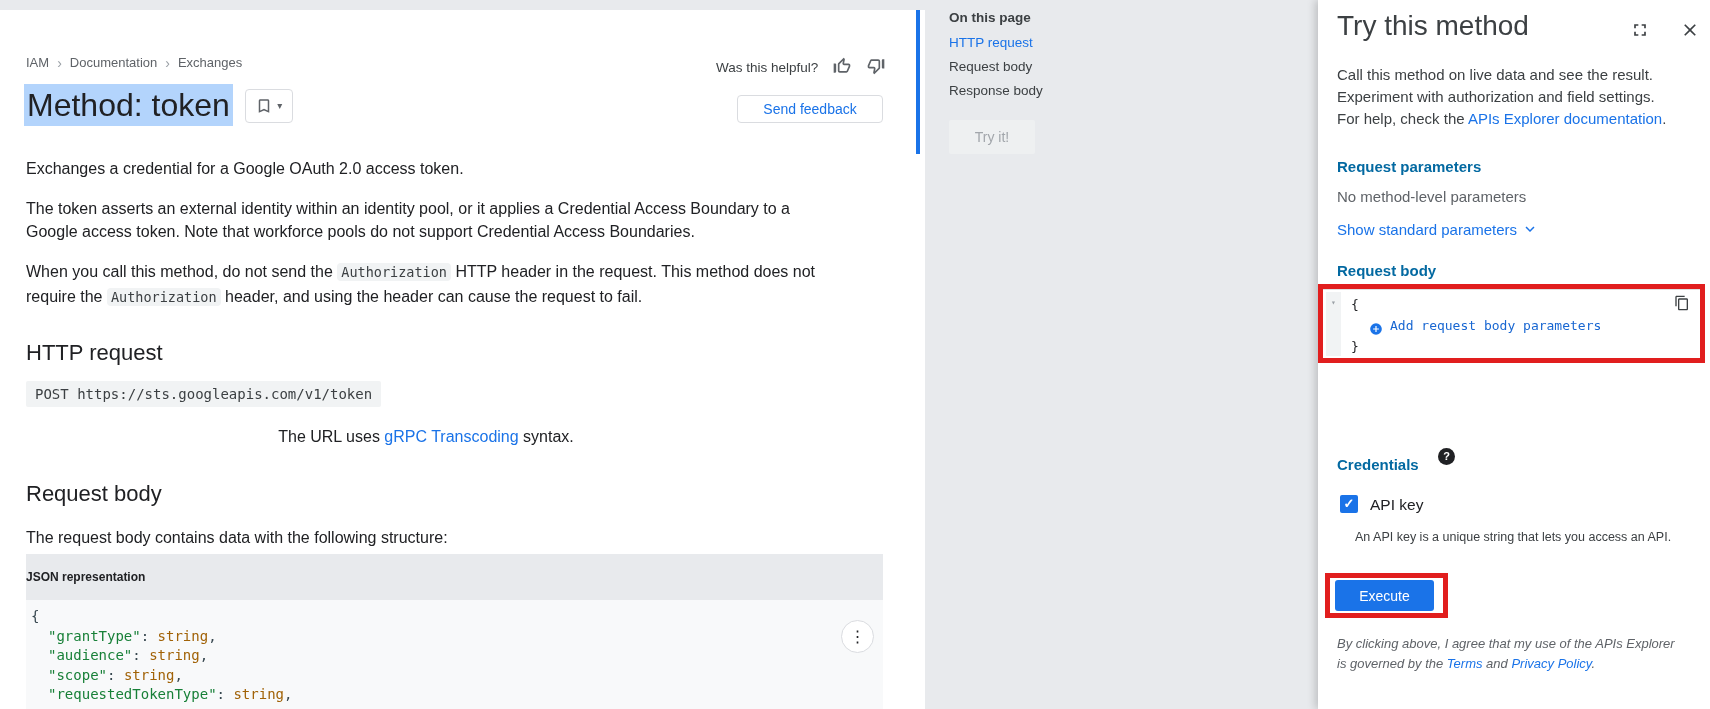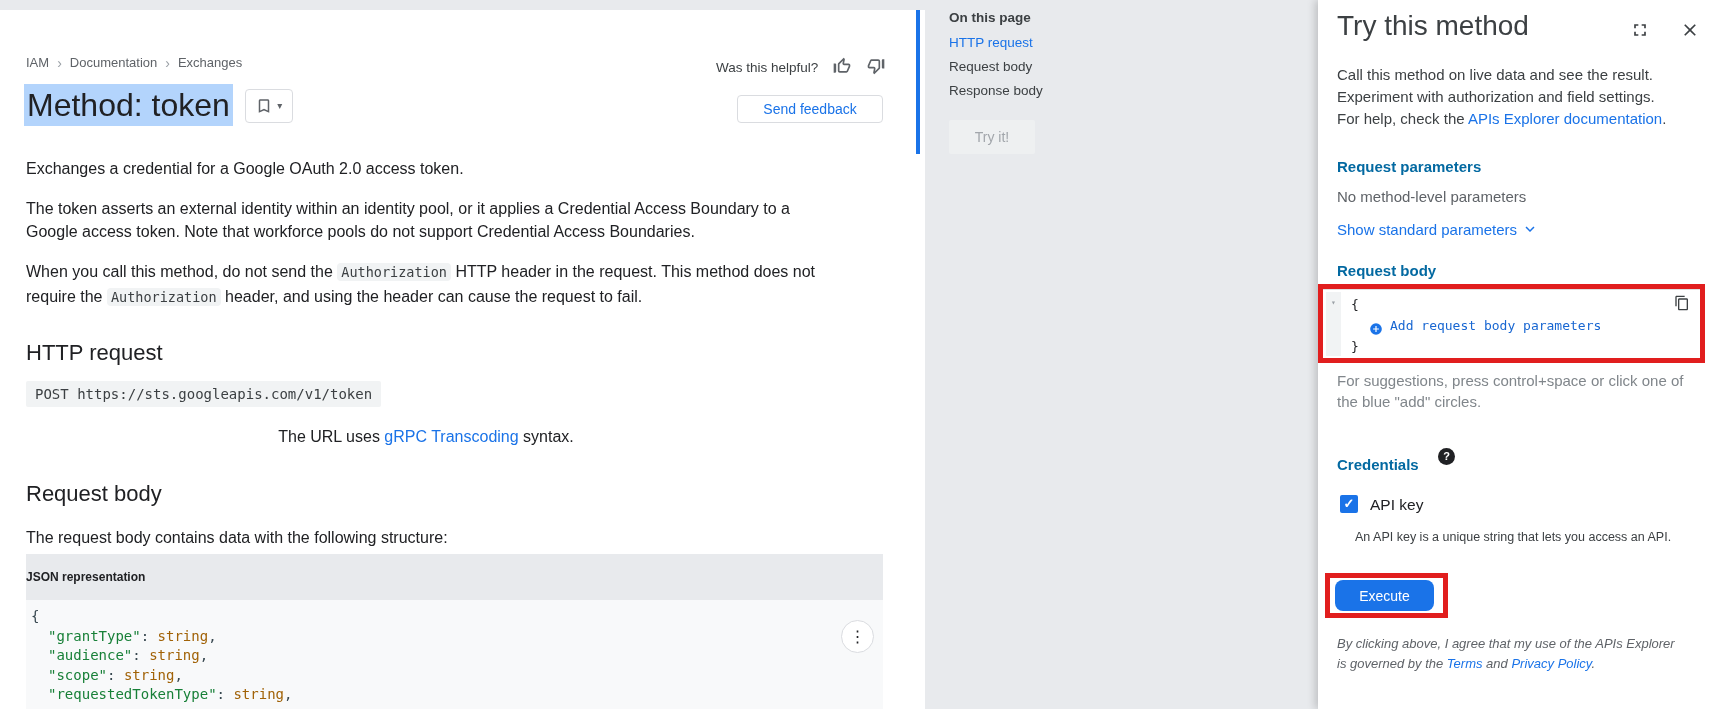--- a/index.html
+++ b/index.html
@@ -91,21 +91,21 @@
   .sugg { position:absolute; left:19px; top:370px; width:354px; font-size:15px; line-height:21px; color:#80868b; }
 
   .cred-h { top:456px; }
   .help { position:absolute; left:120px; top:448px; width:17px; height:17px; border-radius:50%; background:#202124; color:#fff; font-size:11px; font-weight:700; text-align:center; line-height:17px; }
 
   .chk { position:absolute; left:22px; top:495px; width:18px; height:18px; background:#1a73e8; border-radius:2px; color:#fff; font-size:13px; font-weight:700; text-align:center; line-height:18px; }
   .chk-label { position:absolute; left:52px; top:496px; font-size:15.5px; color:#202124; }
   .chk-desc { position:absolute; left:37px; top:530px; width:340px; font-size:12.5px; color:#3c4043; }
 
   .annot-exec { left:7px; top:573px; width:123px; height:45px; }
-  .execute { margin:2px 0 0 5px; width:99px; height:31px; background:#1a73e8; color:#fff; font-size:14px; font-weight:500; border-radius:8px; }
+  .execute { margin:2px 0 0 5px; width:99px; height:31px; background:#1a73e8; color:#fff; font-size:14px; font-weight:500; border-radius:3px; }
 
   .legal { position:absolute; left:19px; top:634px; width:350px; font-size:13px; font-style:italic; line-height:20px; color:#5f6368; }
   .legal .link { font-style:italic; }
 </style>
 </head>
 <body>
 
 <div class="content-card">
 
   <div class="breadcrumb">
@@ -213,21 +213,20 @@
       </div>
       <div class="eline"><span>}</span></div>
       <button class="copy-btn">
         <svg viewBox="0 0 24 24">
             <path d="M16 1H4c-1.1 0-2 .9-2 2v14h2V3h12V1zm3 4H8c-1.1 0-2 .9-2 2v14c0 1.1.9 2 2 2h11c1.1 0 2-.9 2-2V7c0-1.1-.9-2-2-2zm0 16H8V7h11v14z"></path>
           </svg>
       </button>
     </div>
   </div>
 
-  <p class="sugg">For suggestions, press control+space or click one of the blue "add" circles.</p>
 
   <div class="sec-h cred-h">Credentials</div>
   <span class="help">?</span>
 
   <div class="chk"><span>✓</span></div>
   <label class="chk-label">API key</label>
   <p class="chk-desc">An API key is a unique string that lets you access an API.</p>
 
   <div class="annot annot-exec">
     <button class="execute">Execute</button>

